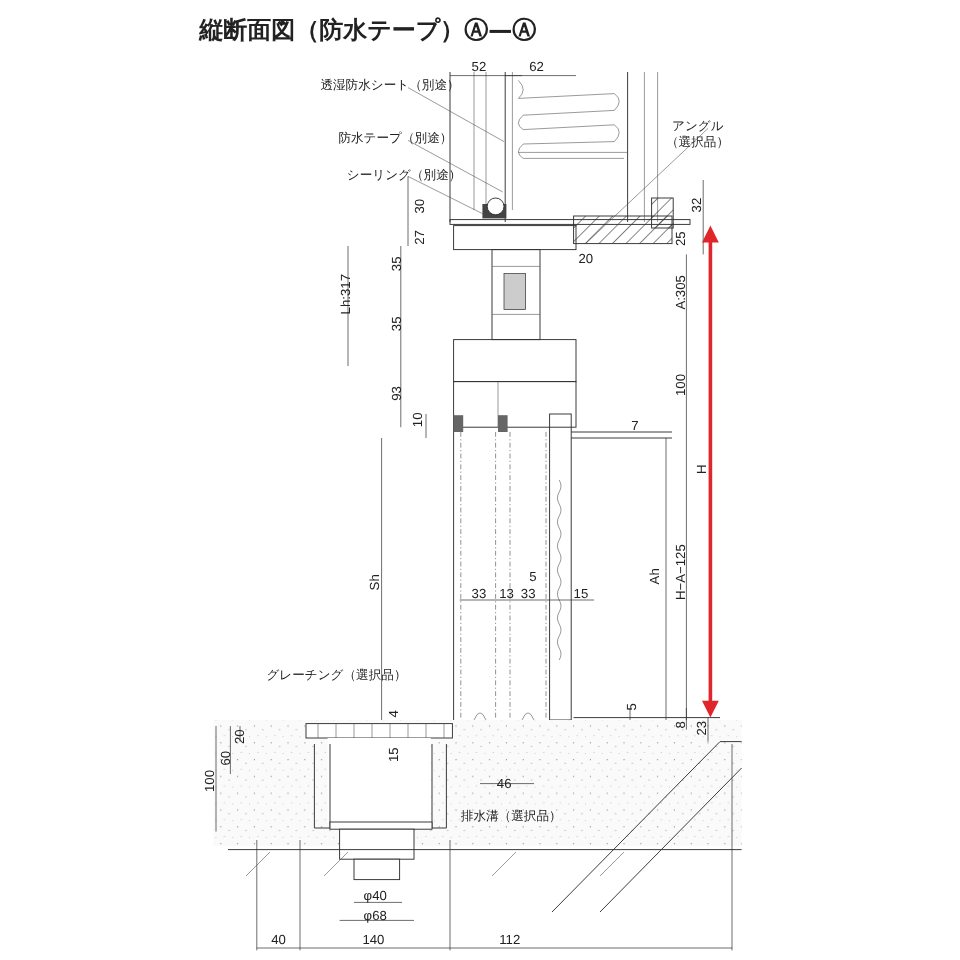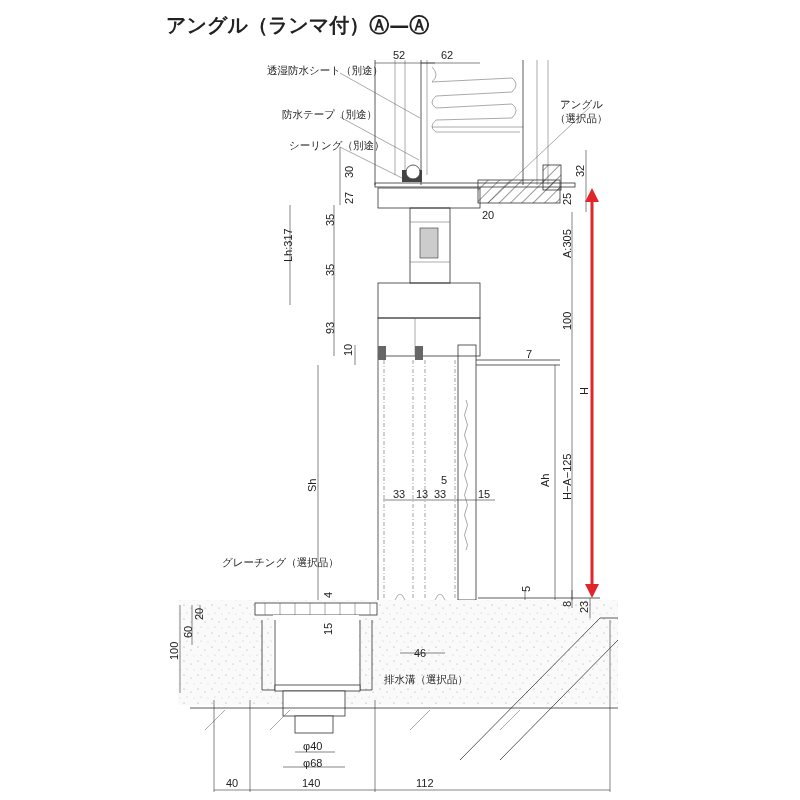--- a/index.html
+++ b/index.html
@@ -8,21 +8,21 @@
   svg { position:absolute; left:0; top:0; }
   .lbl { font-family:"DejaVu Sans","Liberation Sans",sans-serif; font-size:10.5px; fill:#222; }
   .dim { font-family:"Liberation Sans","DejaVu Sans",sans-serif; font-size:11px; fill:#222; }
   .ln { stroke:#333; stroke-width:0.8; fill:none; }
   .thin { stroke:#555; stroke-width:0.5; fill:none; }
   .dash { stroke:#666; stroke-width:0.6; fill:none; stroke-dasharray:4 2 1 2; }
 </style>
 </head>
 <body>
 
-<div class="title">アングル（ランマ付）Ⓐ—Ⓐ</div>
+<div class="title">縦断面図（防水テープ）Ⓐ—Ⓐ</div>
 
 <svg width="800" height="800" viewBox="0 0 800 800">
   <defs>
     <pattern id="conc" width="14" height="14" patternUnits="userSpaceOnUse">
       <rect width="14" height="14" fill="#fafafa"></rect>
       <circle cx="2" cy="3" r="0.5" fill="#888"></circle>
       <circle cx="9" cy="6" r="0.5" fill="#999"></circle>
       <circle cx="5" cy="11" r="0.4" fill="#888"></circle>
       <circle cx="12" cy="12" r="0.4" fill="#aaa"></circle>
     </pattern>

